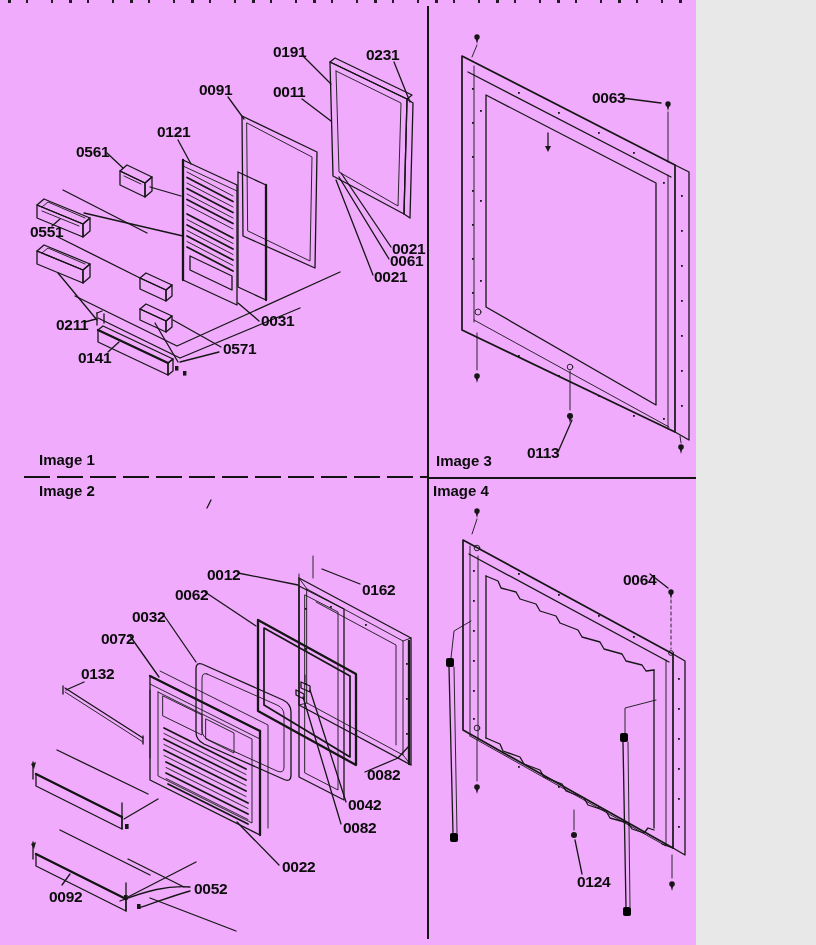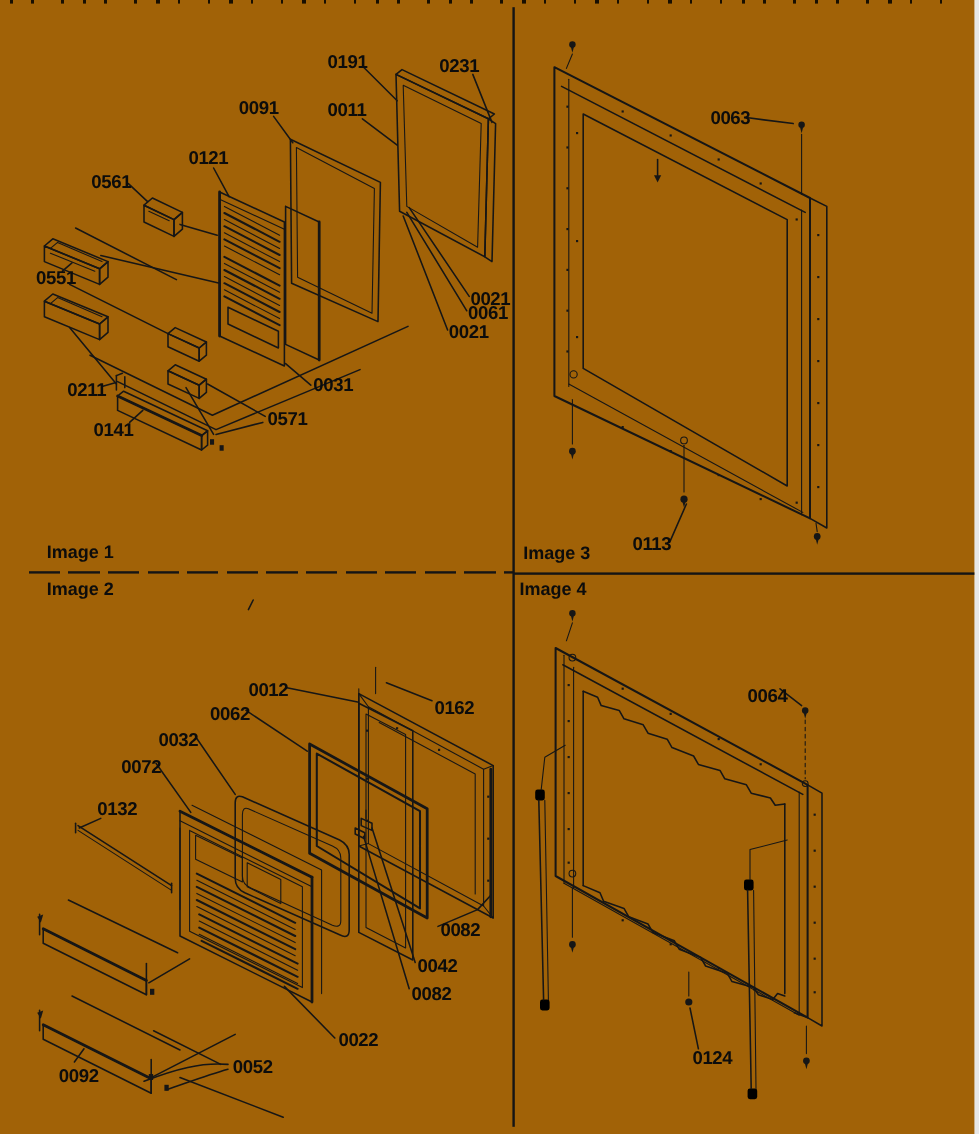--- a/index.html
+++ b/index.html
@@ -1,16 +1,16 @@
 <!DOCTYPE html>
 <html><head>
 <meta charset="utf-8">
 <style>
   html,body{margin:0;padding:0;background:#e8e8e8;}
-  #page{position:relative;width:812px;height:945px;background:#a16207;overflow:hidden;
+  #page{position:relative;width:696px;height:945px;background:#f0abfc;overflow:hidden;
         font-family:"Liberation Sans",sans-serif;}
   svg{position:absolute;overflow:visible;}
   svg *{vector-effect:none;}
   .st, line, polyline, polygon, path, circle{stroke:#161616;fill:none;stroke-width:1.3;stroke-linecap:round;stroke-linejoin:round;}
   .t2{stroke-width:2.3;} .t15{stroke-width:1.7;} .th{stroke-width:.9;}
   .fill{fill:#161616;stroke:none;}
   .dot{fill:#161616;stroke:none;}
   .dash{stroke-dasharray:3 3;}
   text{font:bold 15.5px "Liberation Sans",sans-serif;fill:#0c0c0c;letter-spacing:-0.3px;stroke:none;}
   text.cap{font-size:15px;letter-spacing:0;}

